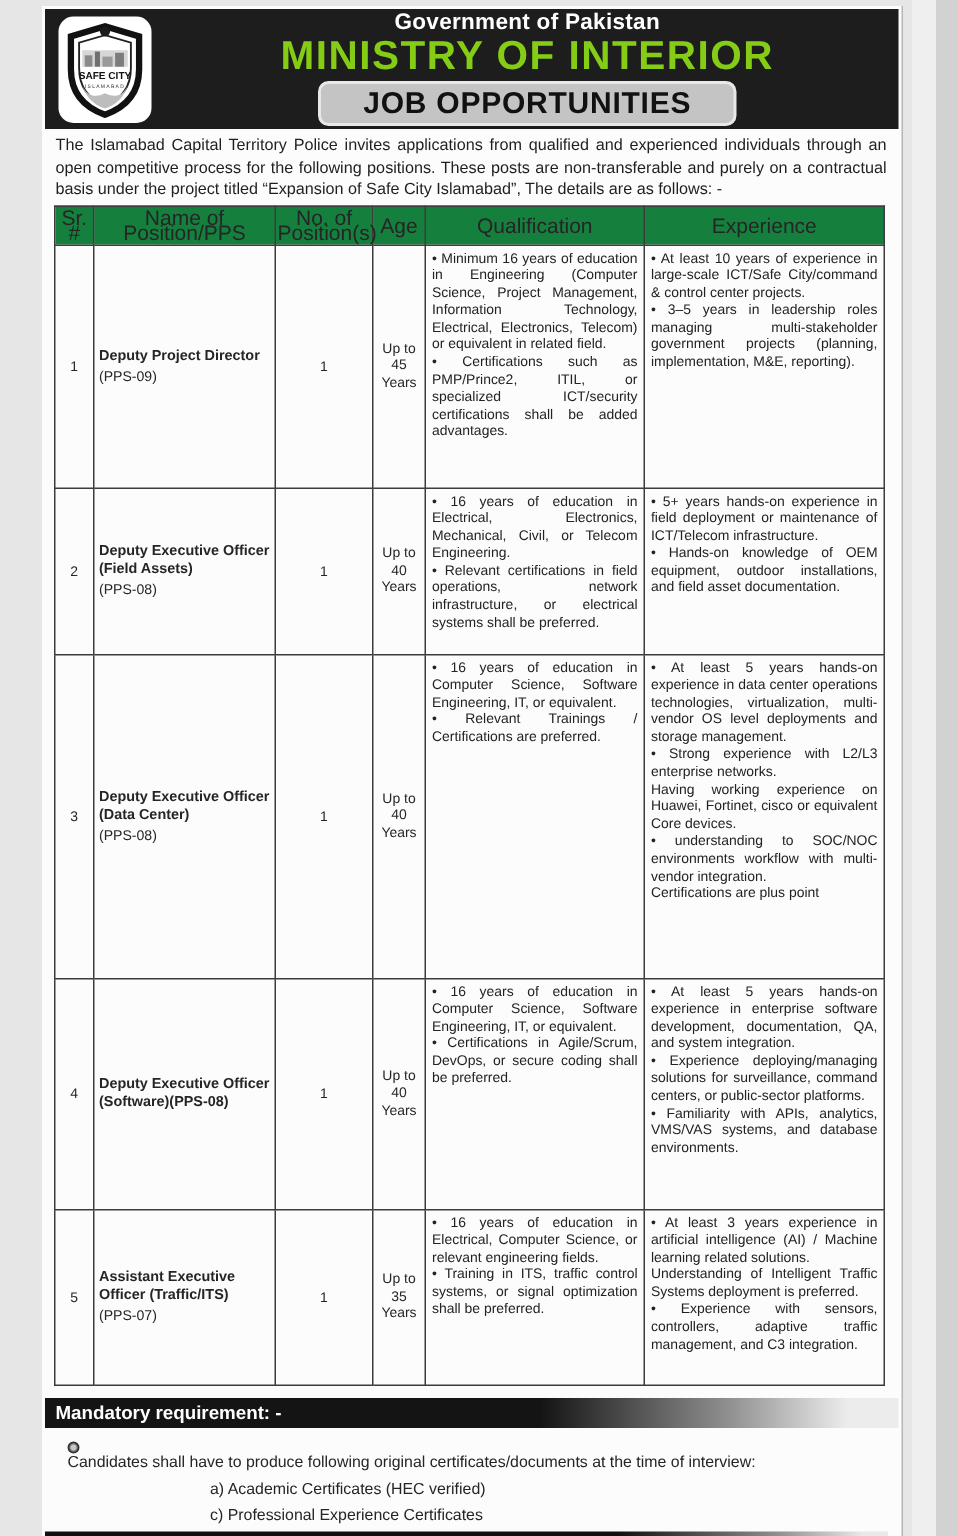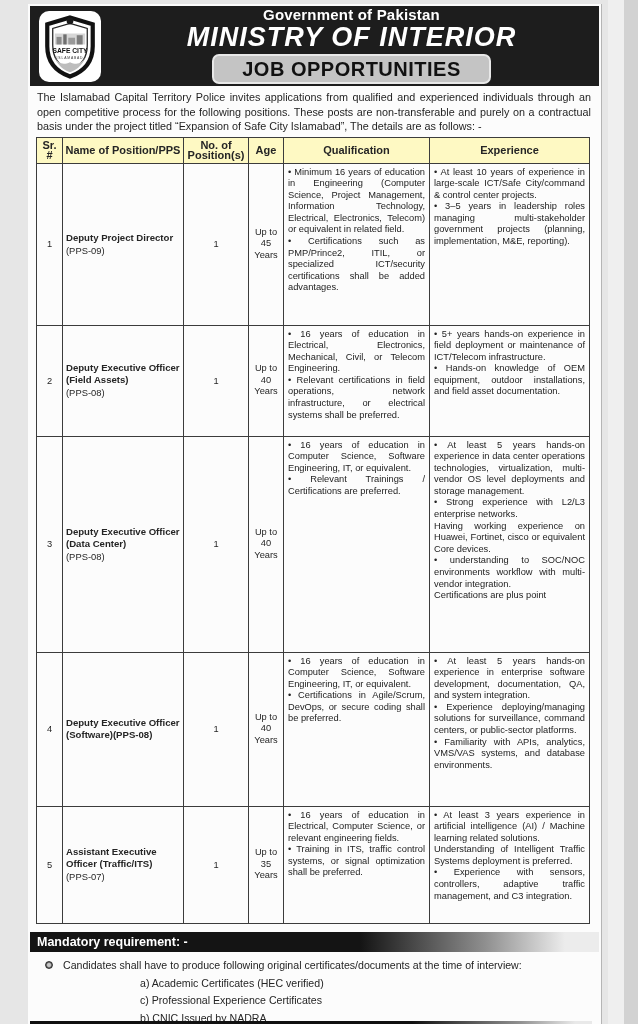--- a/index.html
+++ b/index.html
@@ -26,41 +26,41 @@
   }
   .logo-box {
     position:absolute; left:9px; top:5px; width:62px; height:71px;
     background:#fff; border-radius:10px; display:flex; align-items:center; justify-content:center;
   }
   .masthead-text {
     flex:1; margin-left:74px; display:flex; flex-direction:column;
     align-items:center; justify-content:center; padding:3px 0 5px 0;
   }
   .govt-line { color:#fff; font-weight:bold; font-size:15px; line-height:17px; letter-spacing:.2px; }
-  .ministry-line { color:#ffffff; font-weight:bold; font-size:27px; line-height:28px; letter-spacing:1px;font-style:italic; }
+  .ministry-line { color:#84cc16; font-weight:bold; font-size:27px; line-height:28px; letter-spacing:1px; }
   .job-banner {
     margin-top:3px; background:#c4c4c4; color:#111; font-weight:bold;
     font-size:20px; line-height:24px; letter-spacing:.5px;
     padding:1px 28px; border-radius:7px; border:2px solid #e8e8e8;
   }
 
   
   .intro {
     margin:4px 10px 3px 9px; font-size:10.8px; line-height:14.5px;
     text-align:justify; color:#1f1f1f;
   }
 
   
   table.jobs {
     border-collapse:collapse; table-layout:fixed;
     margin-left:8px; width:553px; font-size:9.3px;
   }
   table.jobs th, table.jobs td { border:1px solid #3c3c3c; }
   table.jobs th {
-    background:#fef9c3; font-weight:bold; font-size:11px;
+    background:#15803d; font-weight:normal; font-size:14px;
     padding:2px 1px; line-height:10.5px; text-align:center; vertical-align:middle; height:24px;
   }
   td.c-sr, td.c-num, td.c-age { text-align:center; vertical-align:middle; padding:2px 1px; }
   td.c-name { vertical-align:middle; padding:2px 3px; }
   td.c-qual, td.c-exp { vertical-align:top; padding:3px 4px; }
   .pos-name { font-weight:bold; font-size:9.6px; line-height:12px; }
   .pos-sub  { font-size:9.4px; line-height:12px; margin-top:1px; }
   .celltext { white-space:pre-line; text-align:justify; line-height:11.6px; color:#222; }
   .agetext  { white-space:pre-line; line-height:11.5px; }
   tr.r1 td { height:162px; }
@@ -70,21 +70,21 @@
   tr.r5 td { height:117px; }
 
   
   .mandatory-bar {
     margin:8px 2px 0 2px; height:20px;
     background:linear-gradient(to right, #141414 0%, #141414 58%, #8f8f8f 80%, #ececec 94%);
     color:#fff; font-weight:bold; font-size:12.5px; line-height:20px; padding-left:7px;
   }
   .mandatory-bullet {
     display:flex; align-items:flex-start; margin:7px 14px 2px 17px;
-    font-size:10.6px; line-height:13px;
+    font-size:10.6px; line-height:13px;flex-direction:column;
   }
   .dot {
     width:8px; height:8px; border-radius:50%; flex:0 0 8px;
     background:radial-gradient(circle at 50% 50%, #c7c7c7 0%, #c7c7c7 35%, #3f3f3f 75%);
     border:1px solid #333; margin:2px 10px 0 0;
   }
   .mandatory-items { margin:3px 0 0 112px; font-size:10.6px; }
   .mandatory-items .item { line-height:17.5px; }
 
   .bottom-bar {

